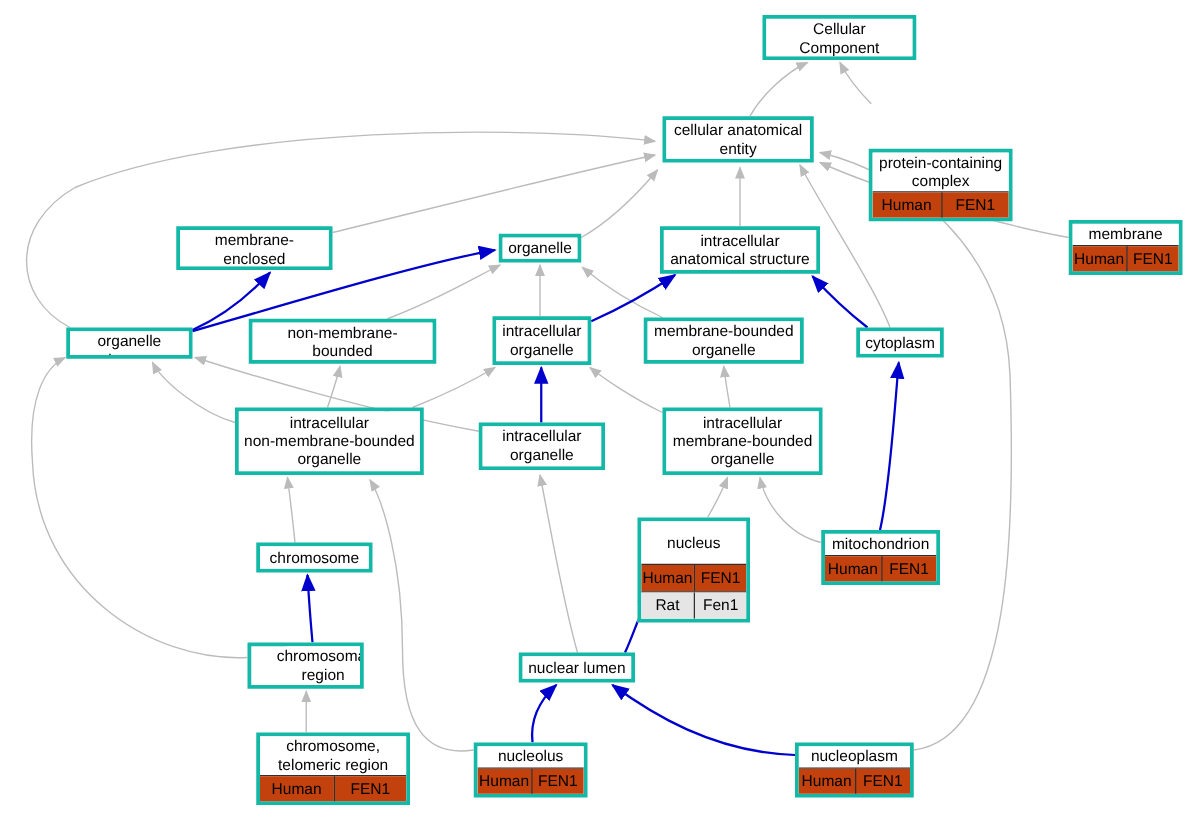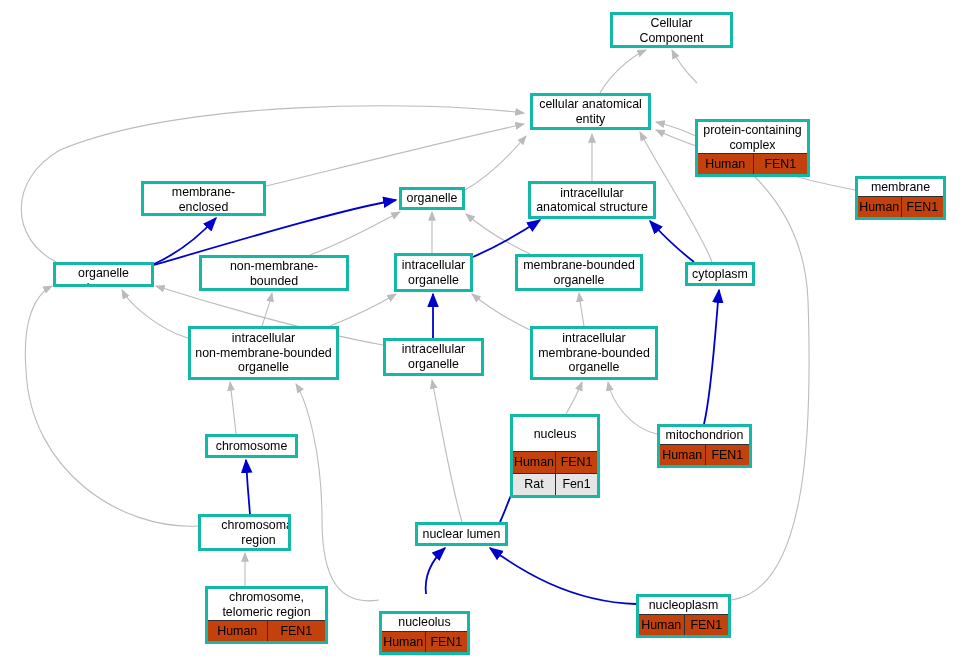--- a/index.html
+++ b/index.html
@@ -210,21 +210,21 @@
         <div class="title">nuclear lumen</div>
       </div>
       <div class="node" style="left: 193px; top: 586px; width: 123px; height: 58px; margin-left: 12px;">
         <div class="title">chromosome,
 telomeric region</div>
         <div class="annrow ann-red">
           <div class="cell">Human</div>
           <div class="cell">FEN1</div>
         </div>
       </div>
-      <div class="node" style="left: 379px; top: 594px; width: 91px; height: 44px; margin-top: 17px;">
+      <div class="node" style="left: 379px; top: 594px; width: 91px; height: 44px;">
         <div class="title">nucleolus</div>
         <div class="annrow ann-red">
           <div class="cell">Human</div>
           <div class="cell">FEN1</div>
         </div>
       </div>
       <div class="node" style="left: 636px; top: 594px; width: 95px; height: 44px;">
         <div class="title">nucleoplasm</div>
         <div class="annrow ann-red">
           <div class="cell">Human</div>

